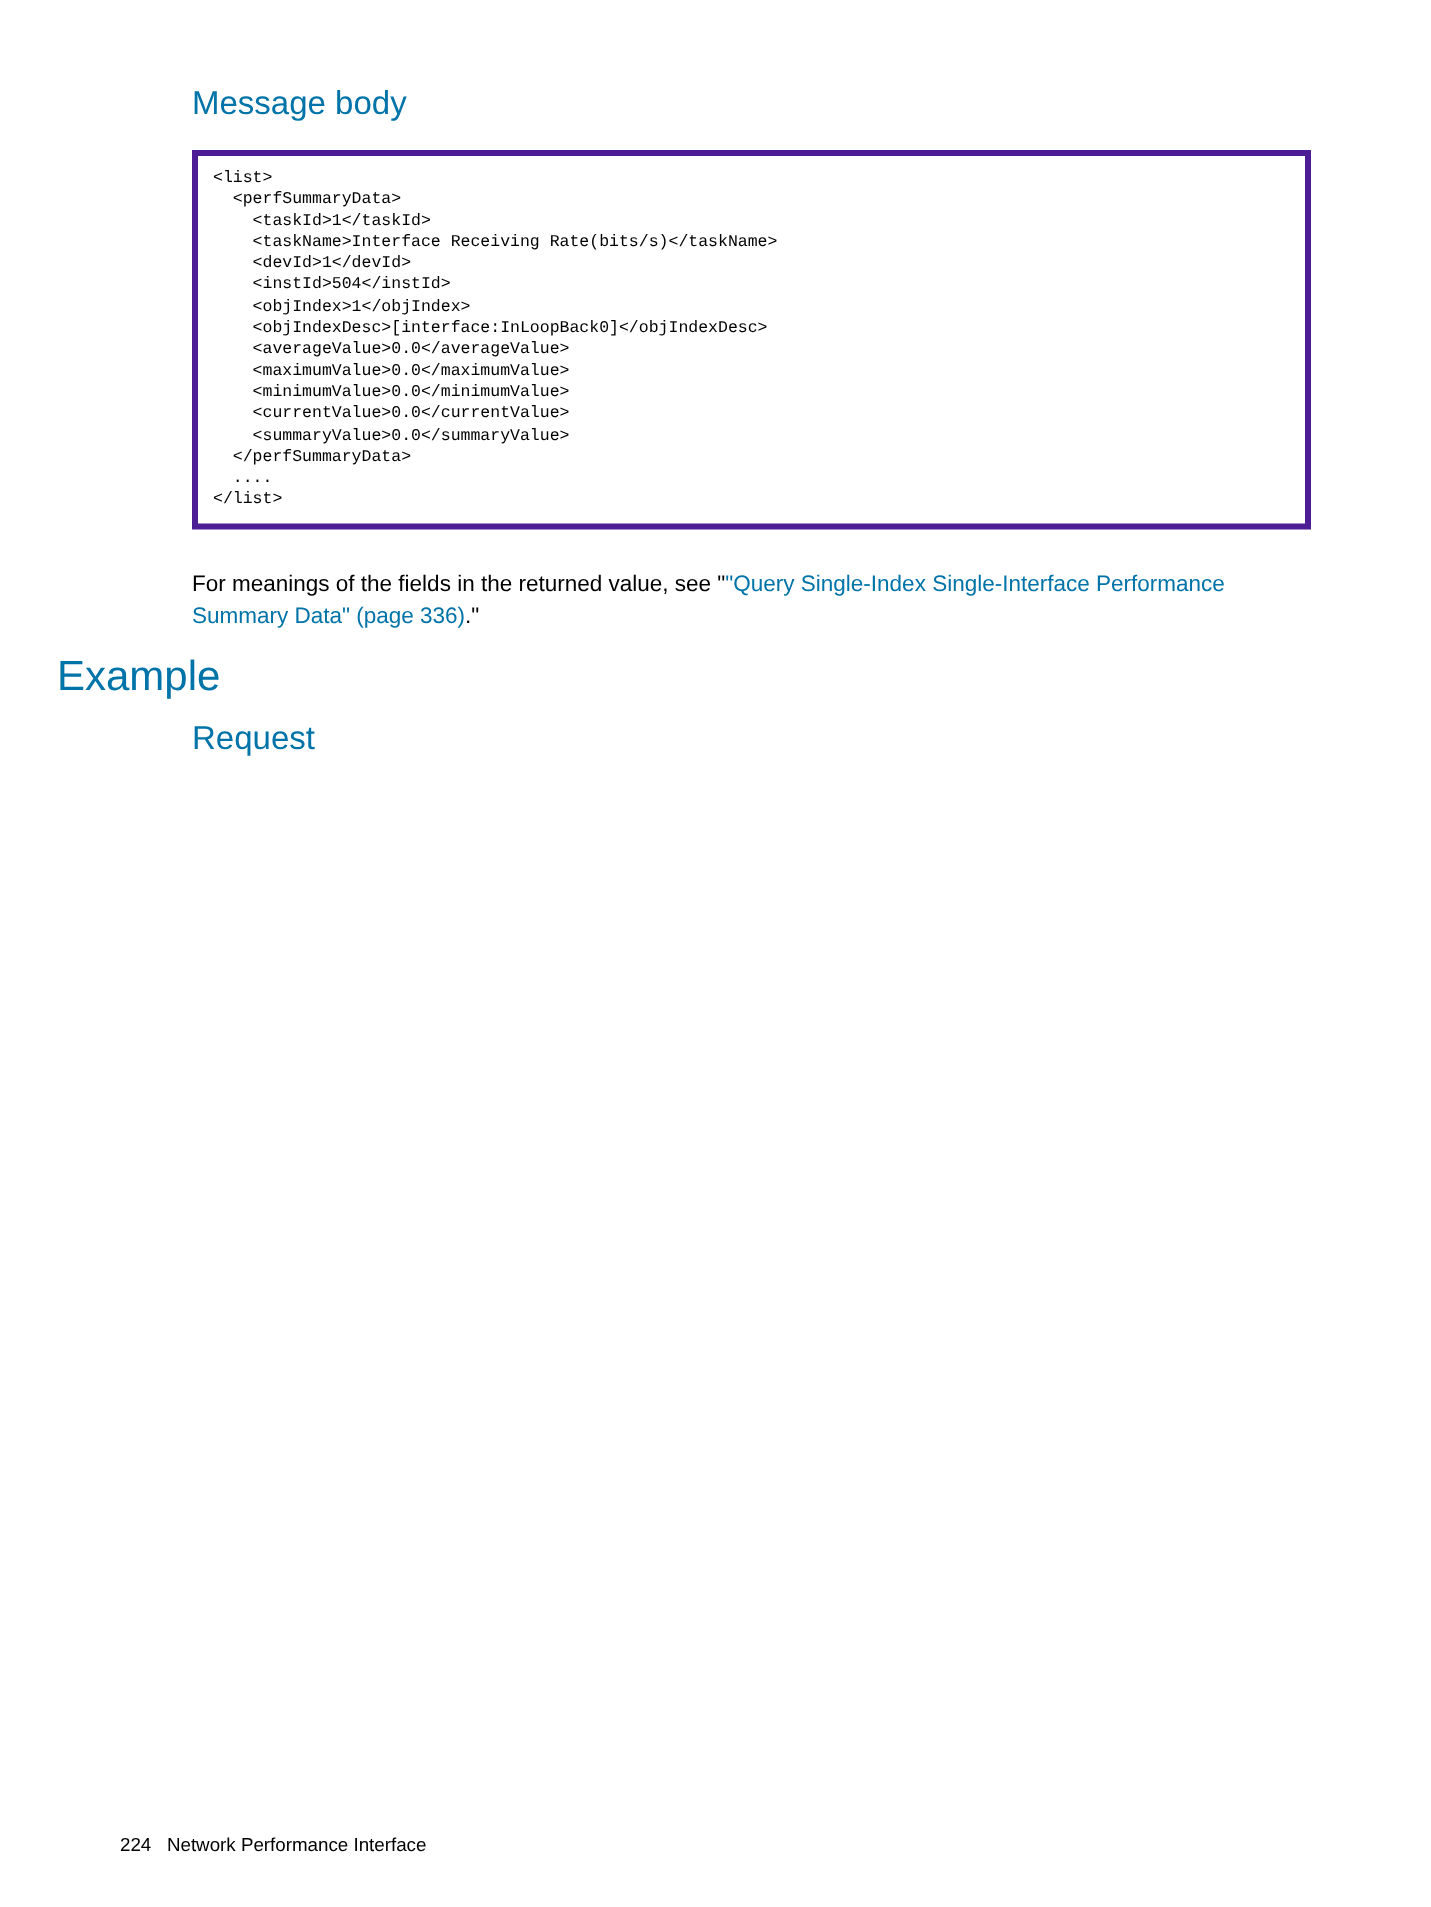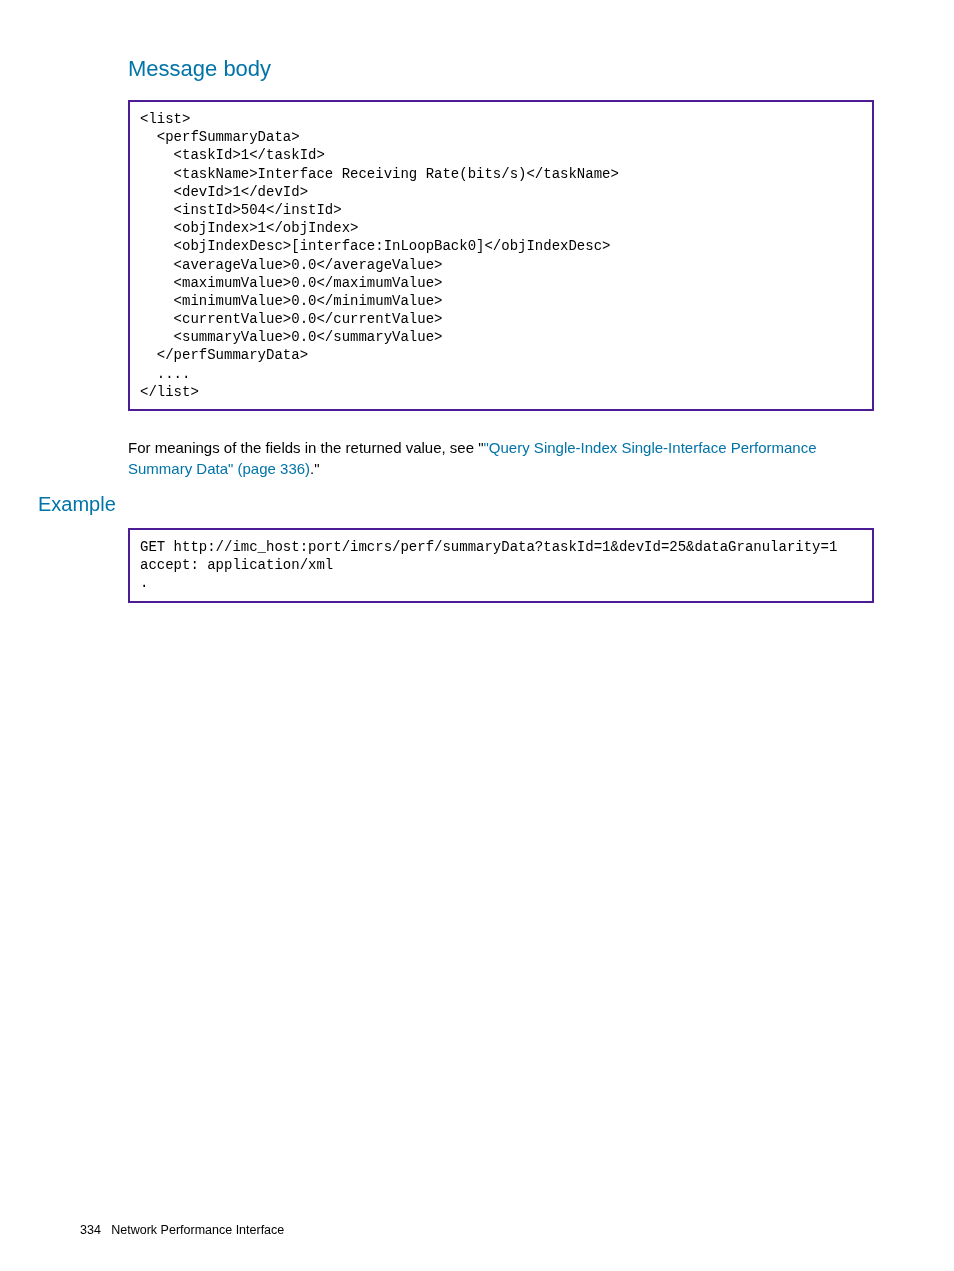--- a/index.html
+++ b/index.html
@@ -14,39 +14,39 @@
     }
     .content { margin-left: 48px; }
     .h4 {
       color: #0073a8;
       font-size: 22px;
       font-weight: normal;
       margin-bottom: 18px;
       font-family: Arial, Helvetica, sans-serif;
     }
     .codebox {
-      border: 2px solid #4c1d95;
+      border: 4px solid #4c1d95;
       padding: 8px 10px;
       font-family: "Courier New", monospace;
-      font-size: 14px;
+      font-size: 11px;
       line-height: 1.3;
       white-space: pre;
       color: #000;
       margin-bottom: 26px;
     }
     .para {
       font-size: 15px;
       line-height: 1.4;
       margin-bottom: 14px;
       font-family: Arial, Helvetica, sans-serif;
     }
     .link { color: #0073a8; }
     .h3 {
       color: #0073a8;
-      font-size: 20px;
+      font-size: 28px;
       font-weight: normal;
       margin-left: -90px;
       margin-bottom: 12px;
       font-family: Arial, Helvetica, sans-serif;
     }
     .footer {
       position: absolute;
       bottom: 34px;
       left: 80px;
       font-size: 12.5px;
@@ -77,21 +77,19 @@
   ....
 &lt;/list&gt;</div>
 
   <div class="para">
     <span>For meanings of the fields in the returned value, see "</span><span class="link">"Query Single-Index Single-Interface Performance Summary Data" (page 336)</span><span>."</span>
   </div>
 
   <div class="h3">Example</div>
 
 
+  <div class="h4">Request</div>
 
-  <div class="codebox">GET http://imc_host:port/imcrs/perf/summaryData?taskId=1&amp;devId=25&amp;dataGranularity=1
-accept: application/xml
-.</div>
 </div>
 
 <div class="footer">
-  <span>334</span>&nbsp;&nbsp;&nbsp;<span>Network Performance Interface</span>
+  <span>224</span>&nbsp;&nbsp;&nbsp;<span>Network Performance Interface</span>
 </div>
 
 </body></html>

